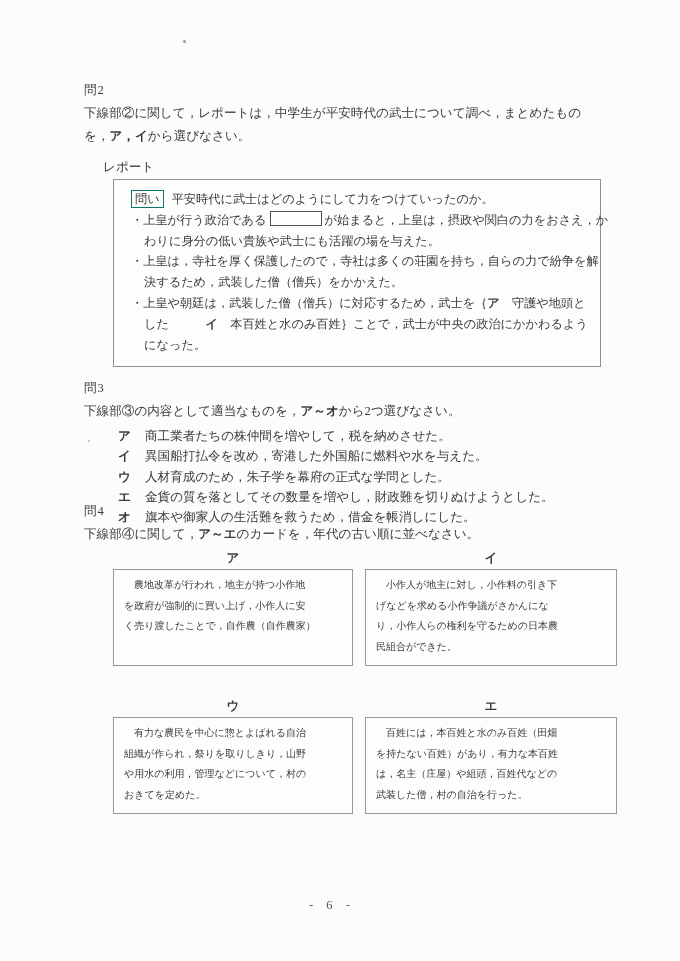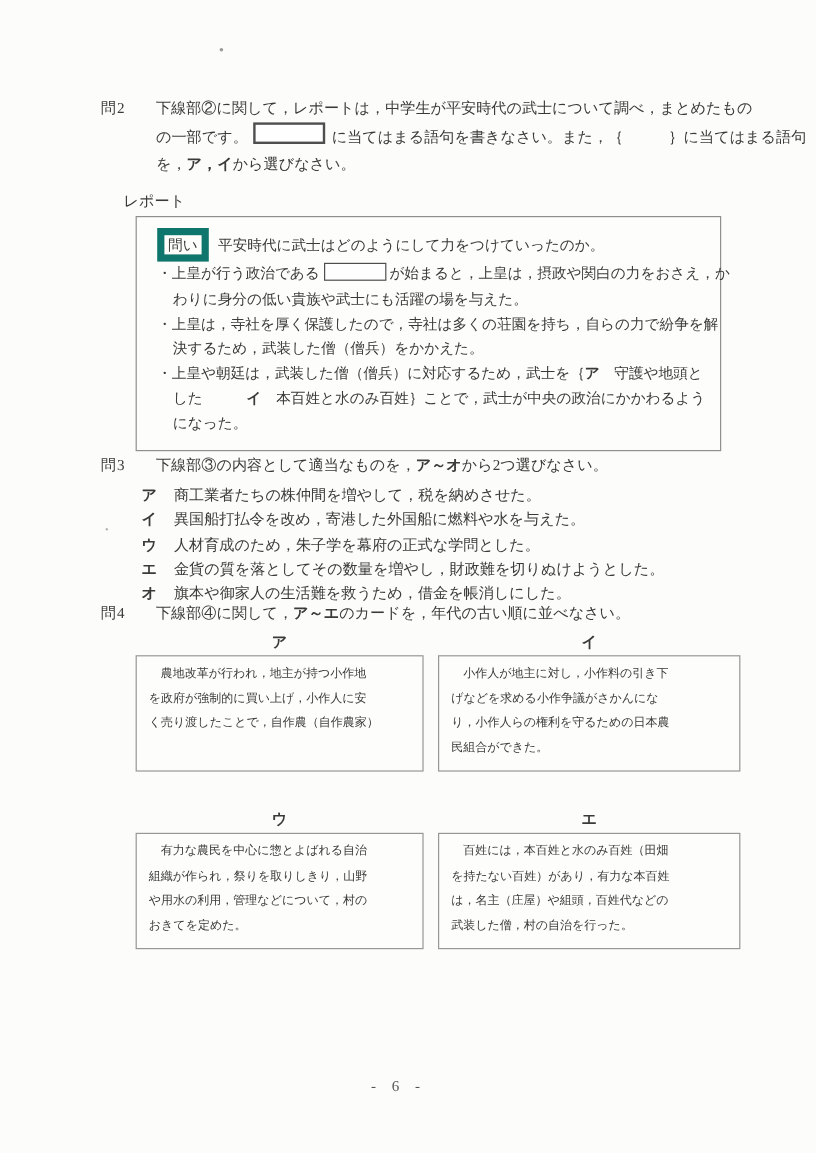--- a/index.html
+++ b/index.html
@@ -6,32 +6,32 @@
   .page{
     position:relative;width:680px;height:961px;margin:0 auto;
     background:#fcfcfa;color:#3a3a3a;
     font-family:"Liberation Serif","DejaVu Serif",serif;
     font-size:12.6px;overflow:hidden;
   }
   .sec{position:absolute;left:84px;width:545px;}
   #q2{top:79px}
   #q3{top:377px}
   #q4{top:500px}
-  .qrow{display:flex;}
+  .qrow{display:flex;flex-direction:column;}
   .qlabel{width:46px;flex:none;letter-spacing:1px;line-height:23px;}
   .qbody{flex:1;}
   .line{line-height:23px;white-space:nowrap;}
   .b{font-weight:bold;}
   .blank-box{display:inline-block;width:56px;height:14px;border:2px solid #4e4e4e;vertical-align:-2px;margin:0 5px;background:#fefefe;}
   .blank-box.small{width:50px;height:13px;border-width:1.5px;margin:0 3px;}
   .report-title{margin:10px 0 3px 19px;line-height:18px;}
   .report-box{margin-left:29px;width:486px;border:1px solid #8f8f8f;background:#fdfdfb;padding:9px 0 11px;font-size:12.2px;}
   .r-line{line-height:20.8px;padding-left:17px;white-space:nowrap;}
   .r-line.cont{padding-left:30px;}
-  .toi-label{display:inline-block;border:6px solid #0f766e;padding:0 3px;margin-right:8px;line-height:16px;}
+  .toi-label{display:inline-block;border:1px solid #0f766e;padding:0 3px;margin-right:8px;line-height:16px;}
   .opt-list{margin:3px 0 0 34px;}
   .opt{display:flex;line-height:20.3px;}
   .opt-marker{width:27px;flex:none;font-weight:bold;}
   .opt-text{white-space:nowrap;}
   .cards{margin-left:29px;width:504px;display:grid;grid-template-columns:240px 252px;column-gap:12px;}
   .card-cell{margin-top:3px;}
   .card-cell.row2{margin-top:31px;}
   .card-head{text-align:center;font-weight:bold;line-height:18px;margin-bottom:2px;}
   .card{border:1px solid #979797;background:#fdfdfb;padding:6px 0 6px 10px;font-size:10px;min-height:83px;font-family:Liberation Mono, monospace;}
   .c-line{line-height:20.6px;white-space:nowrap;}
@@ -46,21 +46,20 @@
 
 <div class="page">
   <span class="speck s1"></span>
   <span class="speck s2"></span>
 
   <div class="sec" id="q2">
     <div class="qrow">
       <div class="qlabel">問2</div>
       <div class="qbody">
         <div class="line">下線部②に関して，レポートは，中学生が平安時代の武士について調べ，まとめたもの</div>
-        <div class="line"><span>の一部です。</span><span class="blank-box"></span><span>に当てはまる語句を書きなさい。また，｛　　　｝に当てはまる語句</span></div>
         <div class="line"><span>を，</span><span class="b">ア，イ</span><span>から選びなさい。</span></div>
       </div>
     </div>
     <div class="report-title">レポート</div>
     <div class="report-box">
       <div class="r-line"><span class="toi-label">問い</span><span>平安時代に武士はどのようにして力をつけていったのか。</span></div>
       <div class="r-line"><span>・上皇が行う政治である</span><span class="blank-box small"></span><span>が始まると，上皇は，摂政や関白の力をおさえ，か</span></div>
       <div class="r-line cont">わりに身分の低い貴族や武士にも活躍の場を与えた。</div>
       <div class="r-line">・上皇は，寺社を厚く保護したので，寺社は多くの荘園を持ち，自らの力で紛争を解</div>
       <div class="r-line cont">決するため，武装した僧（僧兵）をかかえた。</div>

